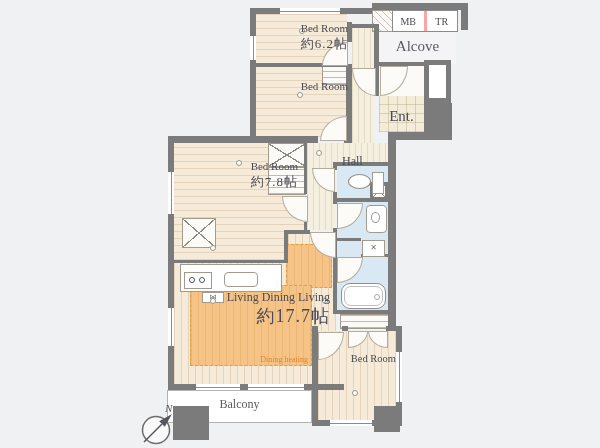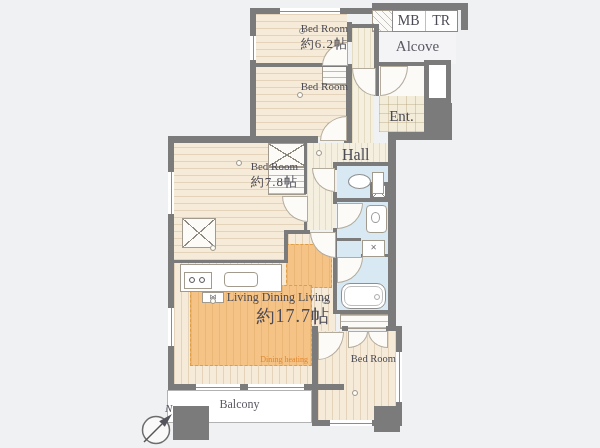--- a/index.html
+++ b/index.html
@@ -42,22 +42,22 @@
   .rlabel{position:absolute;text-align:right;color:var(--text,#4c4b55);line-height:1.25}
   .rlabel .nm{display:block;font-size:11px}
   .rlabel .sz{display:block;font-size:13px;letter-spacing:1px}
   .slabel{position:absolute;color:var(--text,#4c4b55);font-size:15px}
   .dot{position:absolute;width:4px;height:4px;border:1px solid #9a9488;border-radius:50%;background:#fffef9}
   
   .tub{position:absolute;background:#fff;border:1px solid #8f8f8f;border-radius:9px}
   .tub::before{content:"";position:absolute;inset:2px;border:1px solid #bdbdbd;border-radius:7px}
   .tub::after{content:"";position:absolute;right:5px;top:50%;width:4px;height:4px;margin-top:-2px;border:1px solid #aaa;border-radius:50%}
   .mbtr{position:absolute;display:flex;background:#fff;border:1px solid #8a8a8a;color:var(--text,#4c4b55)}
-  .mbtr span{flex:1;display:flex;align-items:center;justify-content:center;font-size:14px}
-  .mbtr span + span{border-left:1px solid #fca5a5}
+  .mbtr span{flex:1;display:flex;align-items:center;justify-content:center;font-size:10px}
+  .mbtr span + span{border-left:3px solid #fca5a5}
 </style>
 </head>
 <body>
 
 <div class="floor grain-h" style="left:256px;top:14px;width:91px;height:50px"></div>
 <div class="floor grain-h" style="left:256px;top:67px;width:90px;height:70px"></div>
 <div class="floor grain-h" style="left:174px;top:143px;width:130px;height:117px"></div>
 <div class="floor grain-v" style="left:288px;top:232px;width:48px;height:30px"></div>
 <div class="floor grain-v" style="left:174px;top:262px;width:162px;height:122px"></div>
 <div class="floor grain-v" style="left:318px;top:331px;width:78px;height:89px"></div>
@@ -183,21 +183,21 @@
   <span class="nm">Bed Room</span>
   <span class="sz">約7.8帖</span>
 </div>
 <div class="rlabel" style="left:178px;top:290px;width:152px">
   <span class="nm" style="font-size:12px">Living Dining Living</span>
   <span class="sz" style="font-size:18px">約17.7帖</span>
 </div>
 <div class="rlabel" style="left:318px;top:352px;width:78px">
   <span class="nm" style="font-size:10.5px">Bed Room</span>
 </div>
-<div class="slabel" style="left:342px;top:146px;font-size:16px">Hall</div>
+<div class="slabel" style="left:342px;top:154px;font-size:12px">Hall</div>
 <div class="slabel" style="left:379px;top:108px;width:45px;text-align:center">Ent.</div>
 <div class="slabel" style="left:379px;top:38px;width:77px;text-align:center;color:#5a5a64">Alcove</div>
 <div class="slabel" style="left:167px;top:397px;width:145px;text-align:center;font-size:12px;color:#5a5a64">Balcony</div>
 <div class="slabel" style="left:210px;top:355px;width:98px;text-align:right;font-size:8px;color:var(--floor-heating-text,#e0872f)">Dining heating</div>
 
 <div class="mbtr" style="left:392px;top:10px;width:64px;height:20px">
   <span>MB</span>
   <span>TR</span>
 </div>
 

